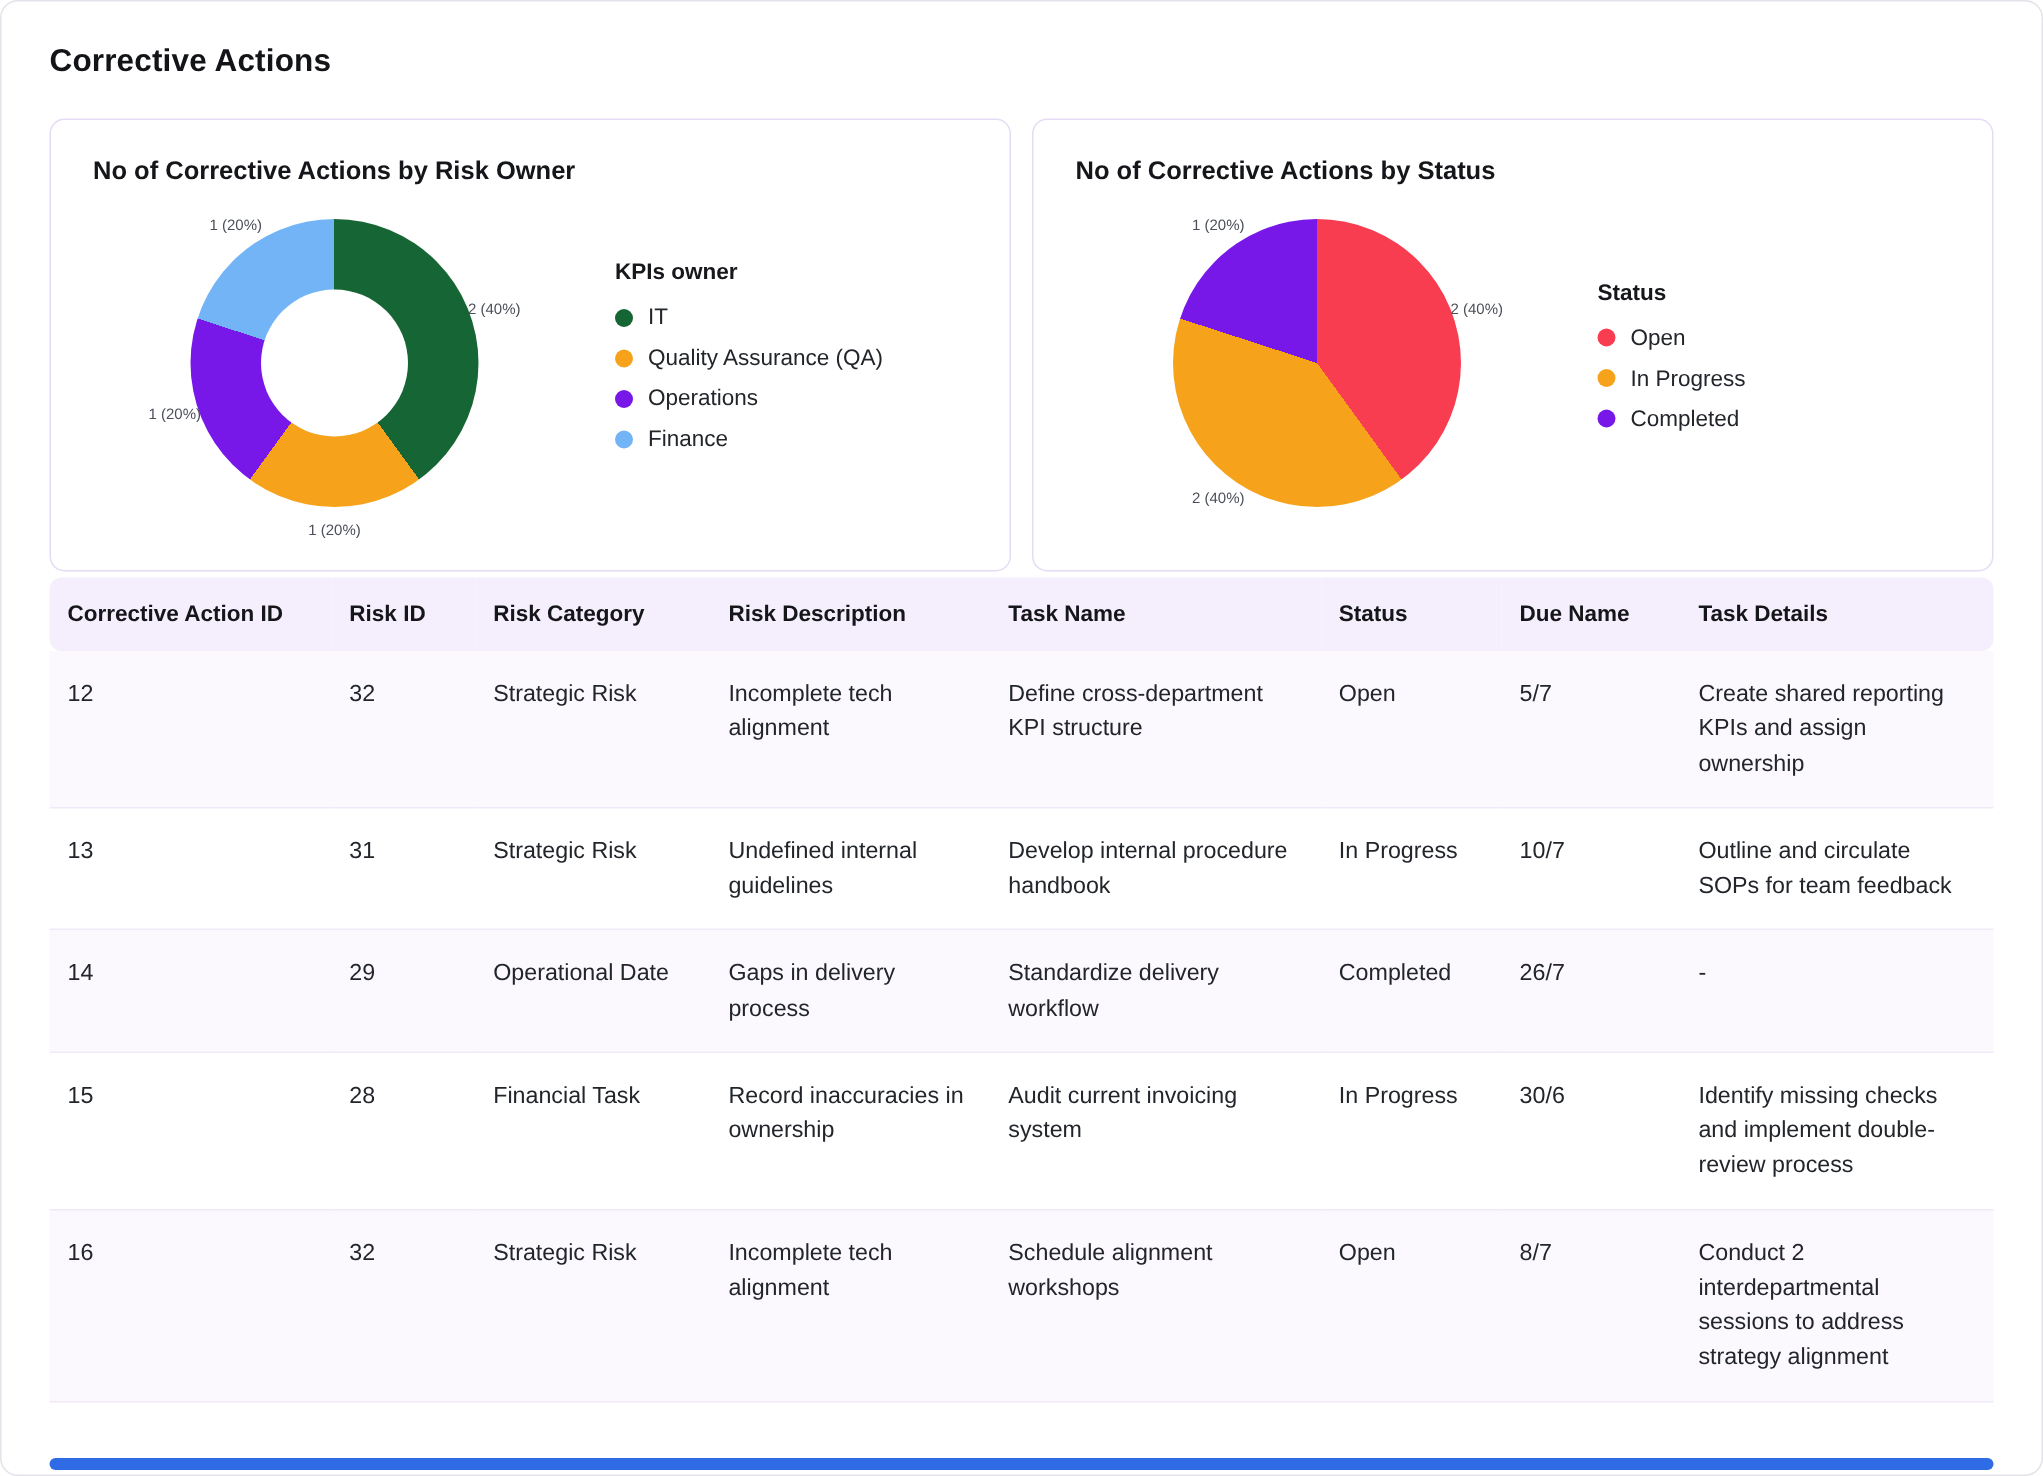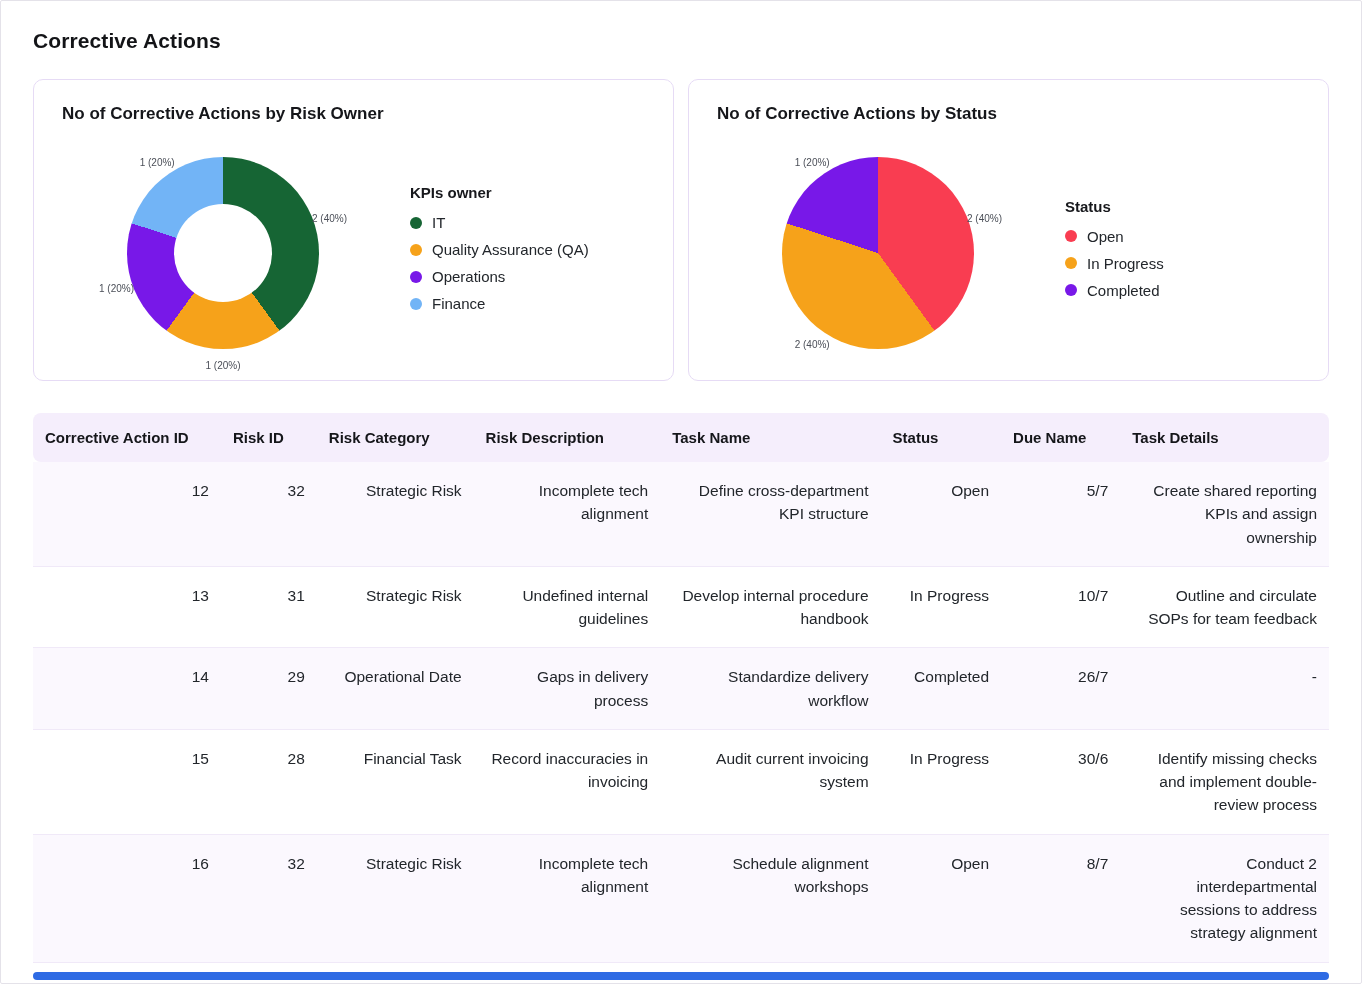--- a/index.html
+++ b/index.html
@@ -7,80 +7,80 @@
   body {
     font-family: "Liberation Sans", sans-serif;
     color: #22262b;
   }
   .page {
     width: 1362px;
     height: 984px;
     padding: 22px 32px;
     position: relative;
     border: 1px solid #e4e2e9;
-    border-radius: 2px;
+    border-radius: 12px;
     overflow: hidden;
     background: #ffffff;
   }
   .page-title {
     font-size: 21px;
     font-weight: bold;
     color: #131417;
     margin: 6px 0 26px 0;
     letter-spacing: 0.1px;
   }
   .cards { display: flex; gap: 14px; }
   .card {
     flex: 1 1 0;
     border: 1px solid #e6dbf5;
     border-radius: 10px;
     padding: 22px 28px 10px 28px;
     height: 302px;
     background: #fff;
   }
-  .card-title { font-size: 17px; font-weight: bold; color: #15161a; margin: 2px 0 11px 0; }
+  .card-title { font-size: 17px; font-weight: bold; color: #15161a; margin: 2px 0 0 0; }
   .card-body { display: flex; align-items: center; }
   .chart-area { position: relative; width: 322px; height: 236px; flex: 0 0 auto; }
   .pie {
     position: absolute; left: 50%; top: 50%;
     width: 192px; height: 192px; margin: -96px;
     border-radius: 50%;
   }
   .pie.donut::after {
     content: ""; position: absolute; inset: 47px;
     background: #fff; border-radius: 50%;
   }
   .slice-label {
     position: absolute; transform: translate(-50%, -50%);
     font-size: 10px; color: #4b4f58; white-space: nowrap; text-align: right;
   }
   .legend { margin-left: 26px; }
   .legend-title { font-size: 15px; font-weight: bold; color: #17181c; margin-bottom: 13px; }
   .legend-item { display: flex; align-items: center; gap: 10px; margin: 10px 0; font-size: 15px; color: #22262b; }
   .dot { width: 12px; height: 12px; border-radius: 50%; flex: 0 0 auto; }
-  .table-wrap { margin-top: 32px; }
+  .table-wrap { margin-top: 4px; }
   table { width: 100%; border-collapse: collapse; table-layout: fixed; }
   thead th {
     background: #f5eefc;
     text-align: left;
     font-size: 15px;
     font-weight: bold;
     color: #15161a;
     padding: 16px 12px;
   }
   thead th:first-child { border-radius: 8px 0 0 8px; }
   thead th:last-child { border-radius: 0 8px 8px 0; }
   tbody td {
     padding: 17px 12px;
     font-size: 15.5px;
     line-height: 1.5;
     vertical-align: top;
     color: #22262b;
   }
-  tbody tr { border-bottom: 1px solid #f0e9f8; text-align: right; }
+  tbody tr { border-bottom: 1px solid #f0e9f8; }
   tbody tr:nth-child(odd) { background: #fbf8fe; }
   .hscrollbar {
     position: absolute;
     left: 32px; right: 32px; bottom: 3px;
     height: 8px;
     border-radius: 4px;
   }
 </style>
 </head>
 <body>
@@ -204,21 +204,21 @@
             <td>Gaps in delivery process</td>
             <td>Standardize delivery workflow</td>
             <td>Completed</td>
             <td>26/7</td>
             <td>-</td>
           </tr>
           <tr>
             <td>15</td>
             <td>28</td>
             <td>Financial Task</td>
-            <td>Record inaccuracies in invoicing</td>
+            <td>Record inaccuracies in ownership</td>
             <td>Audit current invoicing system</td>
             <td>In Progress</td>
             <td>30/6</td>
             <td>Identify missing checks and implement double-review process</td>
           </tr>
           <tr>
             <td>16</td>
             <td>32</td>
             <td>Strategic Risk</td>
             <td>Incomplete tech alignment</td>

